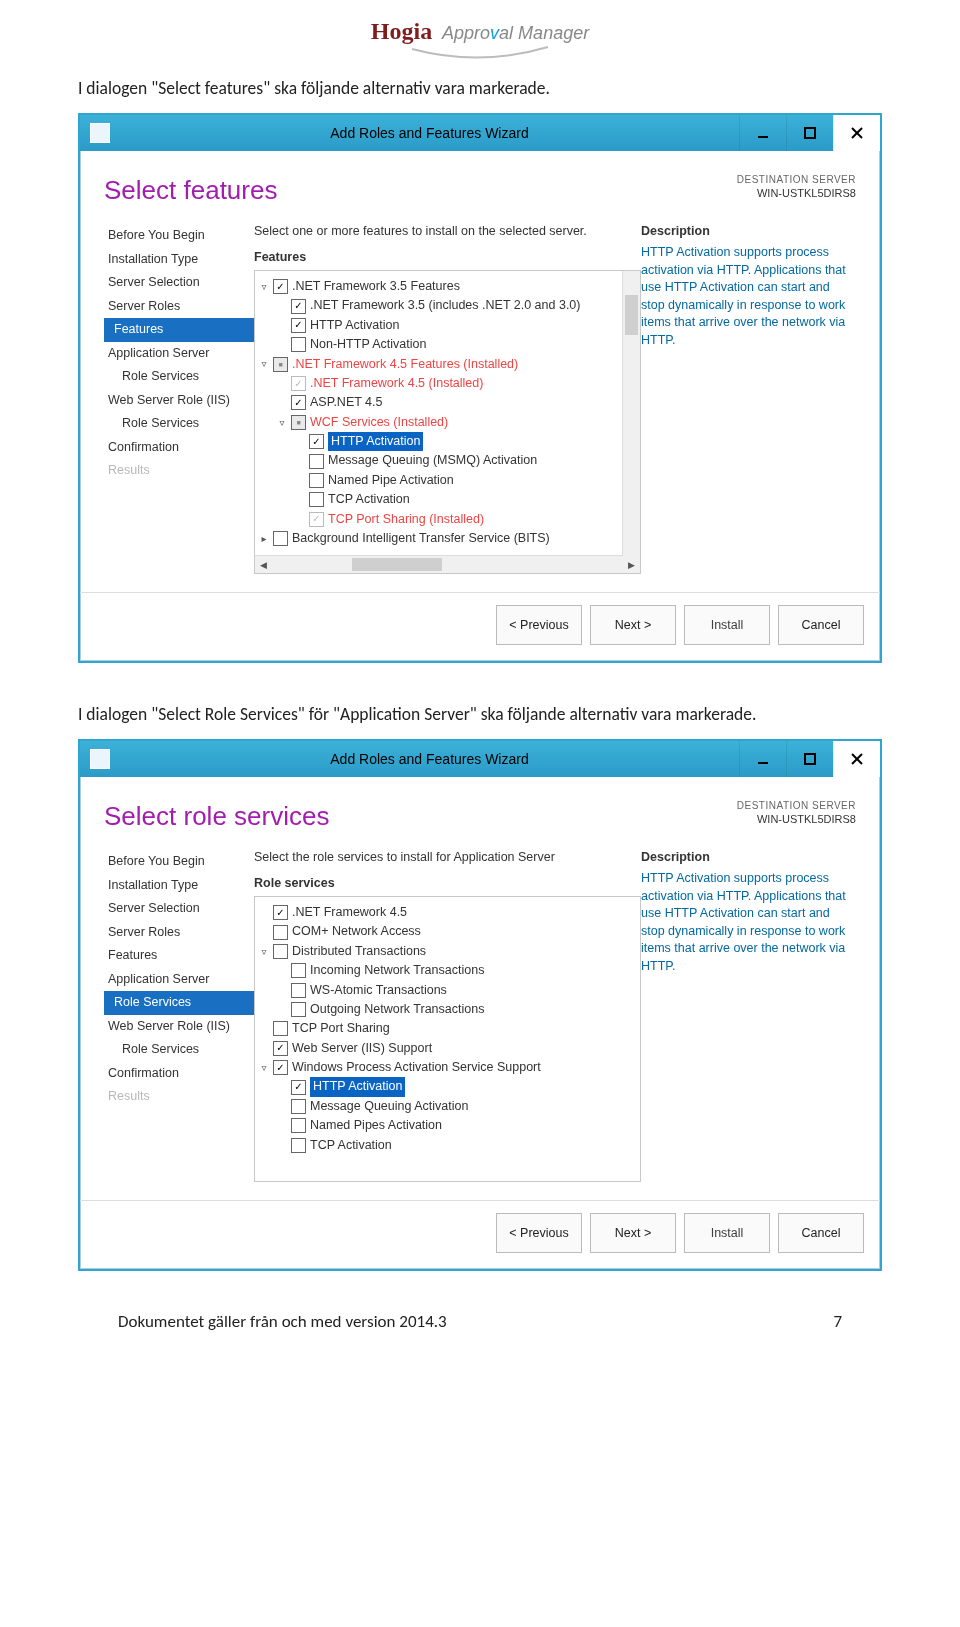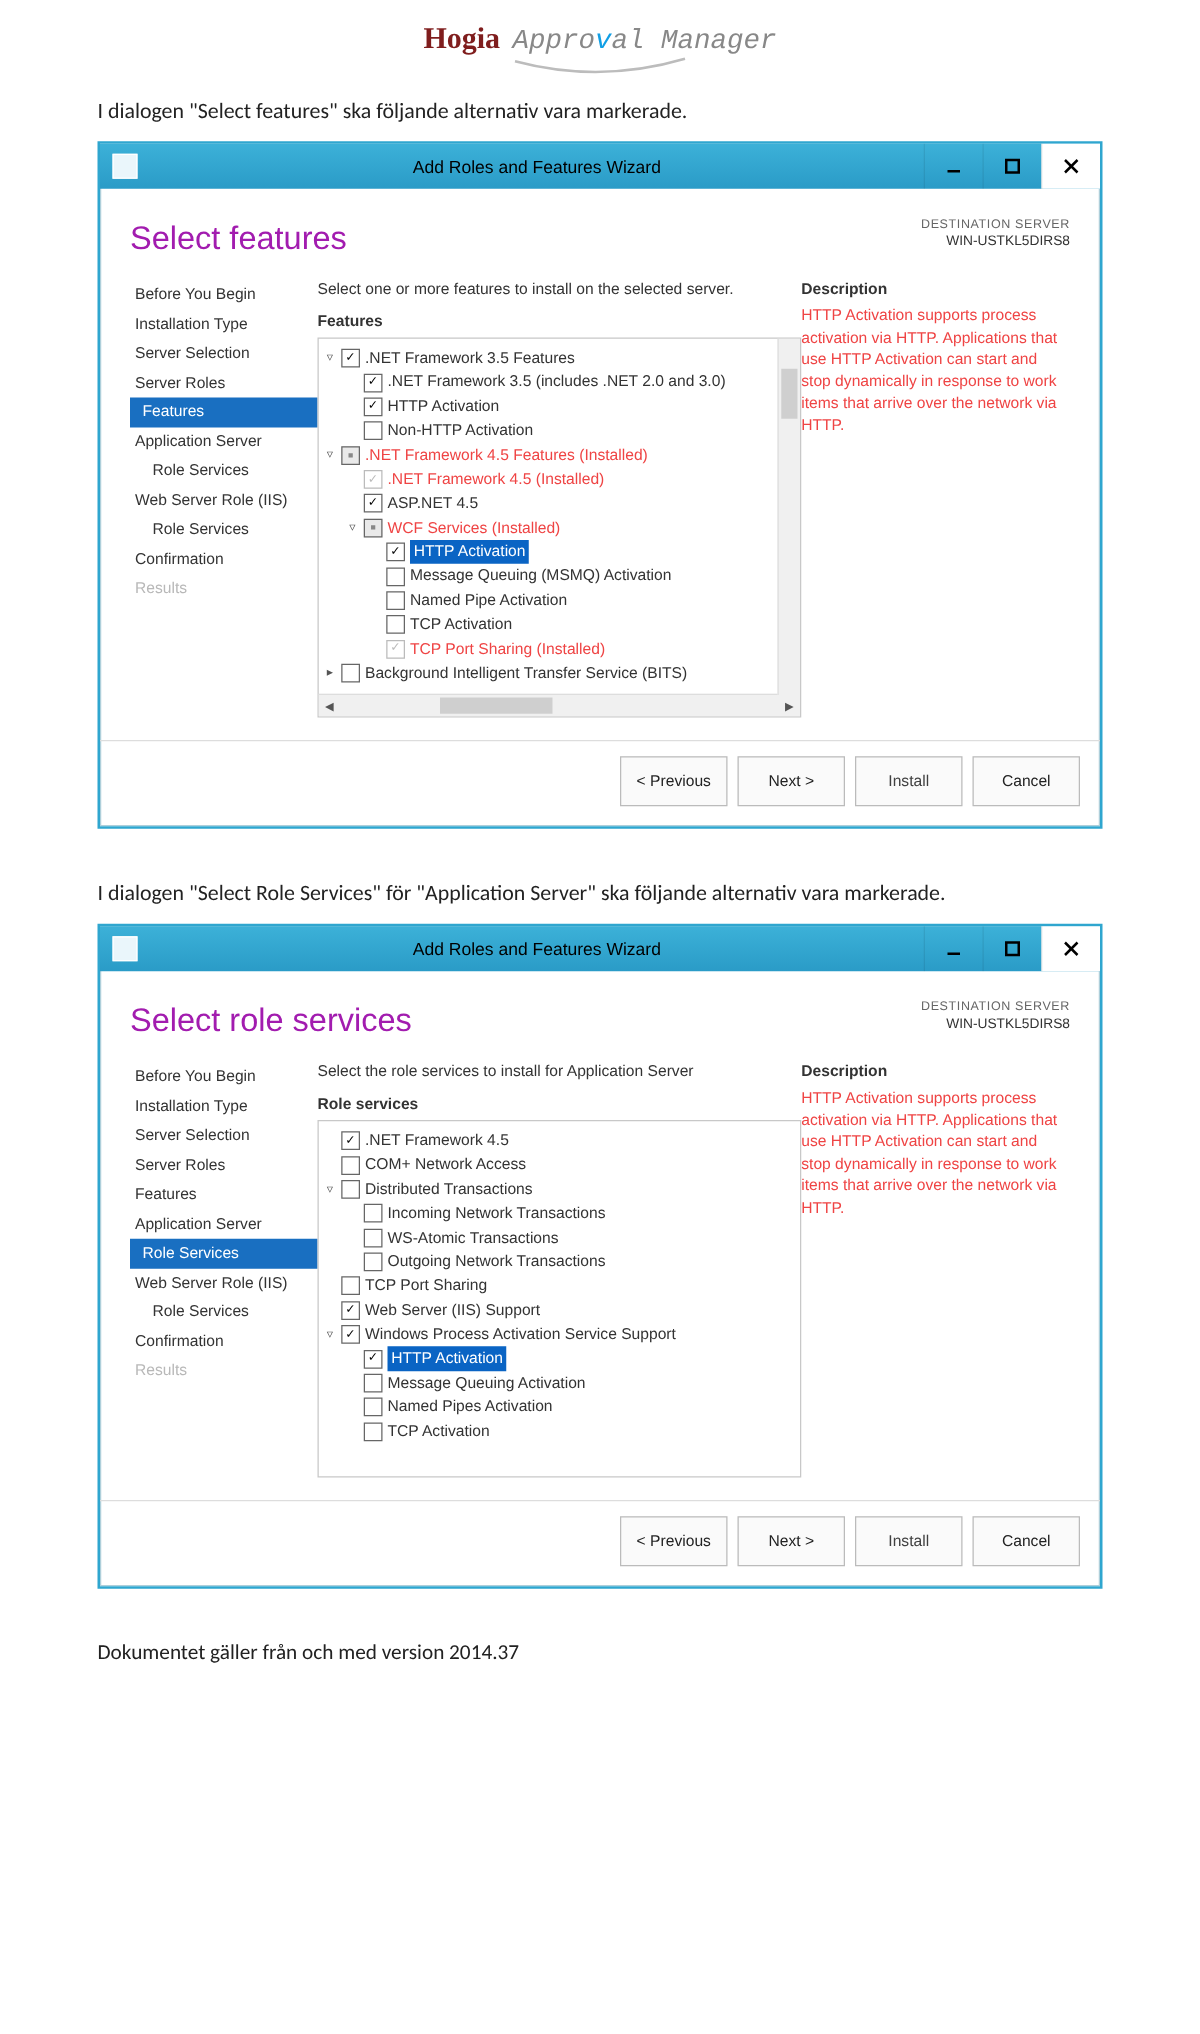--- a/index.html
+++ b/index.html
@@ -5,21 +5,21 @@
   body {
     margin: 0;
     font-family: "Segoe UI", Tahoma, sans-serif;
     font-size: 14px;
     color: #333;
     background: #fff;
     width: 960px;
   }
   .logo-bar { text-align: center; padding: 18px 0 8px; }
   .logo-bar .hogia { font-family: Georgia, serif; font-weight: bold; color: #7f1d1d; font-size: 24px; }
-  .logo-bar .appr { font-family: Liberation Mono, monospace; font-style: italic; color: #888; font-size: 22px; margin-left: 6px; position: relative; }
+  .logo-bar .appr { font-family: Liberation Sans, sans-serif; font-style: italic; color: #888; font-size: 18px; margin-left: 6px; position: relative; }
   .logo-bar .v { color:#119fe5; }
   .logo-bar svg { display:block; margin:0 auto; }
 
   .doc-text { margin: 4px 78px 14px; font-size: 17.5px; font-family: Calibri, sans-serif; color:#222; }
 
   .window {
     margin: 0 78px 40px;
     border: 2px solid #2fa6cf;
     background: #fff;
     box-shadow: 0 0 0 1px #aecfda inset;
@@ -77,27 +77,27 @@
   }
   .tree-box.scroll .scrollthumb{ position:absolute; right:2px; top:24px; width:13px; height:40px; background:#cfcfcf; z-index:2;}
   .tree-box.scroll .sbarrow { position:absolute; right:0; width:17px; height:17px; display:flex; align-items:center; justify-content:center; font-size:9px; color:#555;}
   .tree-box.scroll .sbarrow.up{top:0;} .tree-box.scroll .sbarrow.dn{bottom:17px;}
   .hscroll { position:absolute; left:0; right:0; bottom:0; height:17px; background:#f0f0f0; border-top:1px solid #ddd; display:flex; align-items:center;}
   .hscroll .har { width:17px; text-align:center; font-size:9px; color:#555;}
   .hscroll .hthumb { width:90px; height:13px; background:#cfcfcf; margin-left:80px;}
 
   .desc-col { width:215px; font-size:12.5px; }
   .desc-col .hdr { font-weight:bold; margin-bottom:6px;}
-  .desc-col p { margin:0; color:#ef4444; line-height:1.4;}
+  .desc-col p { margin:0; color:#0369a1; line-height:1.4;}
 
   .btn-row { border-top:1px solid #ddd; margin-top:18px; padding:12px 16px 16px; display:flex; justify-content:flex-end; gap:8px;}
   .btn-row button { min-width:86px; height:40px; font-size:12.5px; background:#fafafa; border:1px solid #bbb; color:#222;}
   .btn-row button.dis { color:#404040;}
 
-  .footer-row { display:flex; justify-content:flex-start; margin:28px 78px 14px; font-family:Calibri,sans-serif; font-size:17px; color:#222;}
+  .footer-row { display:flex; justify-content:space-between; margin:28px 118px 14px; font-family:Calibri,sans-serif; font-size:17px; color:#222;}
 </style>
 </head>
 <body>
 
 <div class="logo-bar">
   <span class="hogia">Hogia</span>
   <span class="appr">
     <span>Appro</span><span class="v">v</span><span>al Manager</span>
   </span>
   <br>

